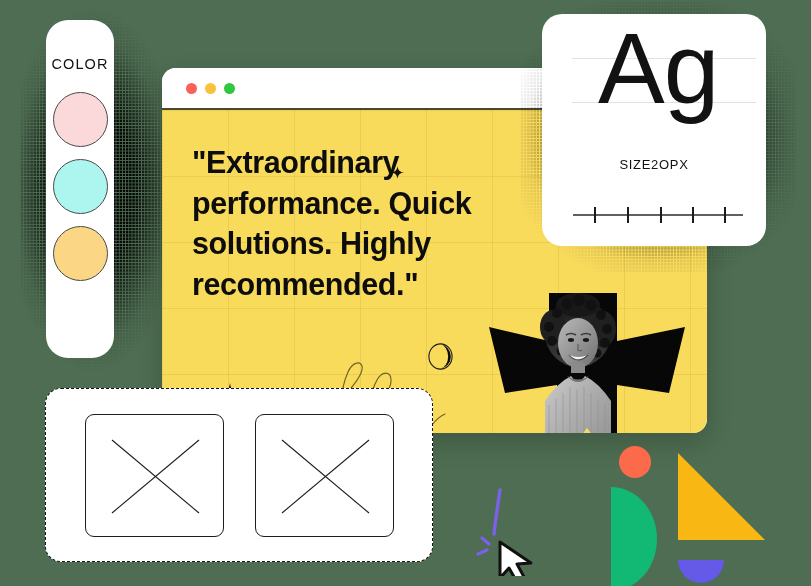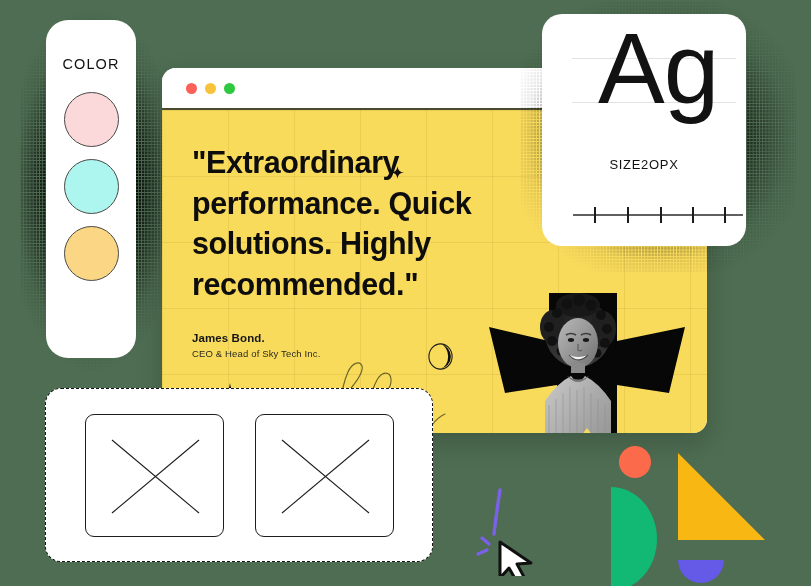--- a/index.html
+++ b/index.html
@@ -20,21 +20,21 @@
     position: absolute;
     inset: 0;
     width: 811px;
     height: 586px;
   }
 
   
   #color-panel-wrap {
     position: absolute;
     left: 46px; top: 20px;
-    width: 90px; height: 338px;
+    width: 68px; height: 338px;
   }
   #color-panel-shadow {
     position: absolute;
     left: -26px; top: -16px;
     width: 146px; height: 372px;
     border-radius: 44px;
     background:
       radial-gradient(circle at 2px 2px, rgba(0,0,0,.95) 40%, rgba(0,0,0,0) 55%);
     background-size: 3.2px 3.2px;
     -webkit-mask-image: radial-gradient(ellipse 66% 52% at 50% 50%,
@@ -153,21 +153,21 @@
     left: 52px; top: 0;
     width: 78px; height: 175px;
     overflow: hidden;
   }
   #portrait svg { display: block; }
 
   
   #type-card-wrap {
     position: absolute;
     left: 542px; top: 14px;
-    width: 204px; height: 232px;
+    width: 224px; height: 232px;
   }
   #type-card-shadow {
     position: absolute;
     left: -22px; top: -13px;
     width: 276px; height: 272px;
     border-radius: 60px;
     background:
       radial-gradient(circle at 2px 2px, rgba(0,0,0,.95) 40%, rgba(0,0,0,0) 55%);
     background-size: 3.2px 3.2px;
     -webkit-mask-image: radial-gradient(ellipse 60% 58% at 50% 50%,
@@ -280,24 +280,20 @@
       <div id="hero-grid"></div>
 
       <div class="sparkle" id="sparkle-top">
         <svg width="13" height="13" viewBox="0 0 13 13">
           <path d="M6.5 0 C7.0 4.3 8.7 6.0 13 6.5 C8.7 7.0 7.0 8.7 6.5 13 C6.0 8.7 4.3 7.0 0 6.5 C4.3 6.0 6.0 4.3 6.5 0 Z" fill="#101010"></path>
         </svg>
       </div>
 
       <div id="quote">"Extraordinary performance. Quick solutions. Highly recommended."</div>
 
-      <div id="attribution">
-        <div id="author-name">James Bond.</div>
-        <div id="author-role">CEO &amp; Head of Sky Tech Inc.</div>
-      </div>
 
       <div class="sparkle" id="sparkle-bottom">
         <svg width="26" height="26" viewBox="0 0 26 26">
           <path d="M13 0 C14.1 8.7 17.3 11.9 26 13 C17.3 14.1 14.1 17.3 13 26 C11.9 17.3 8.7 14.1 0 13 C8.7 11.9 11.9 8.7 13 0 Z" fill="#0d0d0d"></path>
         </svg>
       </div>
 
       <div id="moon">
         <svg width="25" height="27" viewBox="0 0 25 27">
           <ellipse cx="12.5" cy="13.5" rx="11.6" ry="12.6" fill="none" stroke="#1b1b1b" stroke-width="1.1"></ellipse>

